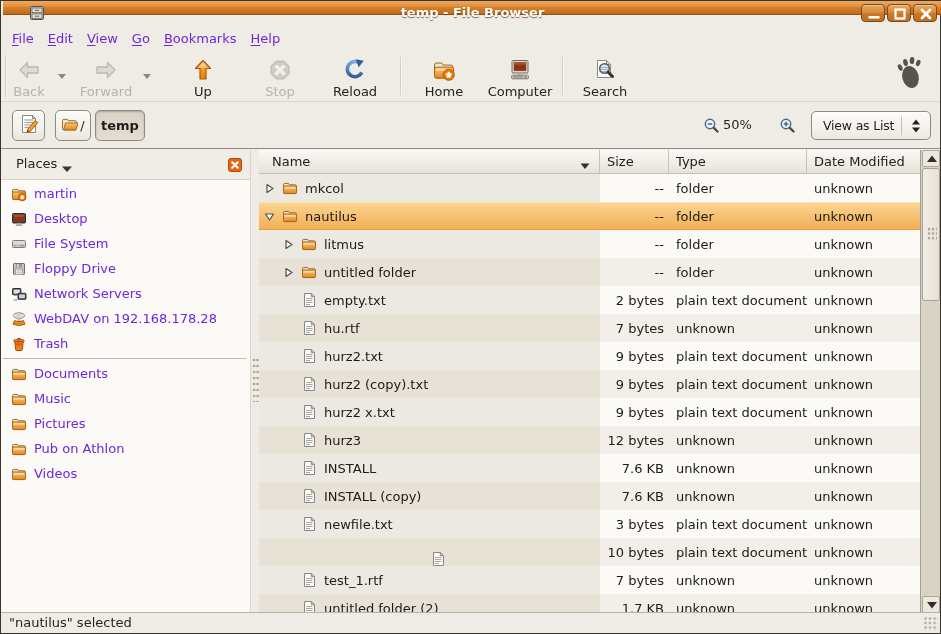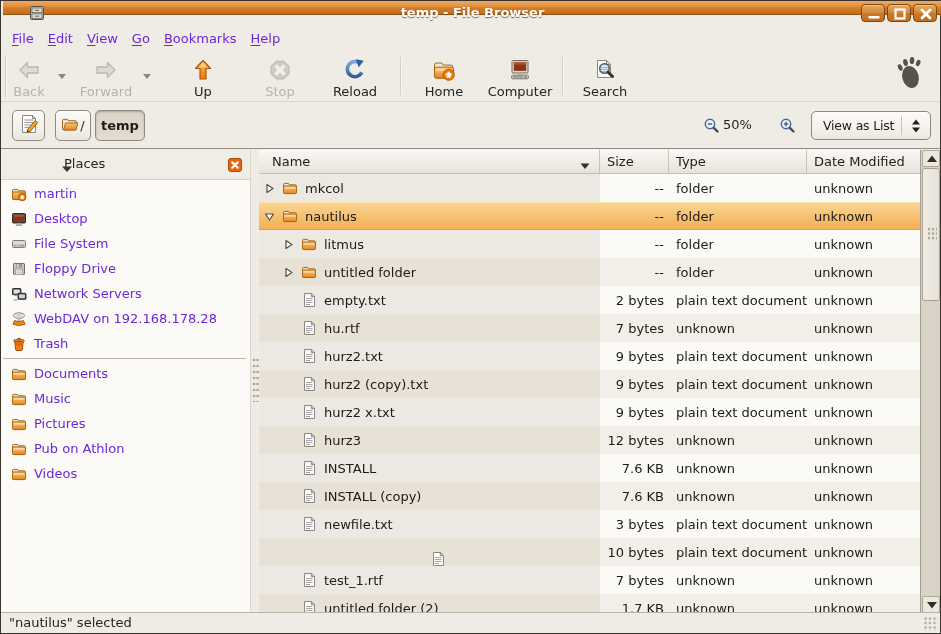--- a/index.html
+++ b/index.html
@@ -67,21 +67,21 @@
 
   
   .content { position:absolute; left:0; top:147px; width:939px; height:464px;
     border-top:1px solid #948E82; }
 
   
   .sidebar { position:absolute; left:0; top:1px; width:250px; height:463px; background:#FBFAF7;
     border-right:1px solid #DAD5CB; }
   .places-header { position:absolute; left:0; top:0; width:249px; height:30px; background:#F0EDE7;
     border-bottom:1px solid #D8D3C9; }
-  .places-label { position:absolute; left:15px; top:6px; color:#26241F;margin-left:48px; }
+  .places-label { position:absolute; left:15px; top:6px; color:#26241F; }
   .places-caret { position:absolute; left:60px; top:11px; width:12px; height:8px; }
   .places-close { position:absolute; right:8px; top:8px; width:14px; height:14px; }
   .side-list { position:absolute; left:0; top:31px; width:249px; bottom:0; }
   .side-item { height:25px; display:flex; align-items:center; padding-left:10px; }
   .side-item .side-icon { width:16px; height:16px; margin-right:7px; flex:none; }
   .side-item .side-label { color:#6d28d9; white-space:nowrap; }
   .side-sep { height:5px; position:relative; }
   .side-sep::after { content:""; position:absolute; left:2px; right:4px; top:2px; height:1px; background:#BBB5AA; }
 
   

